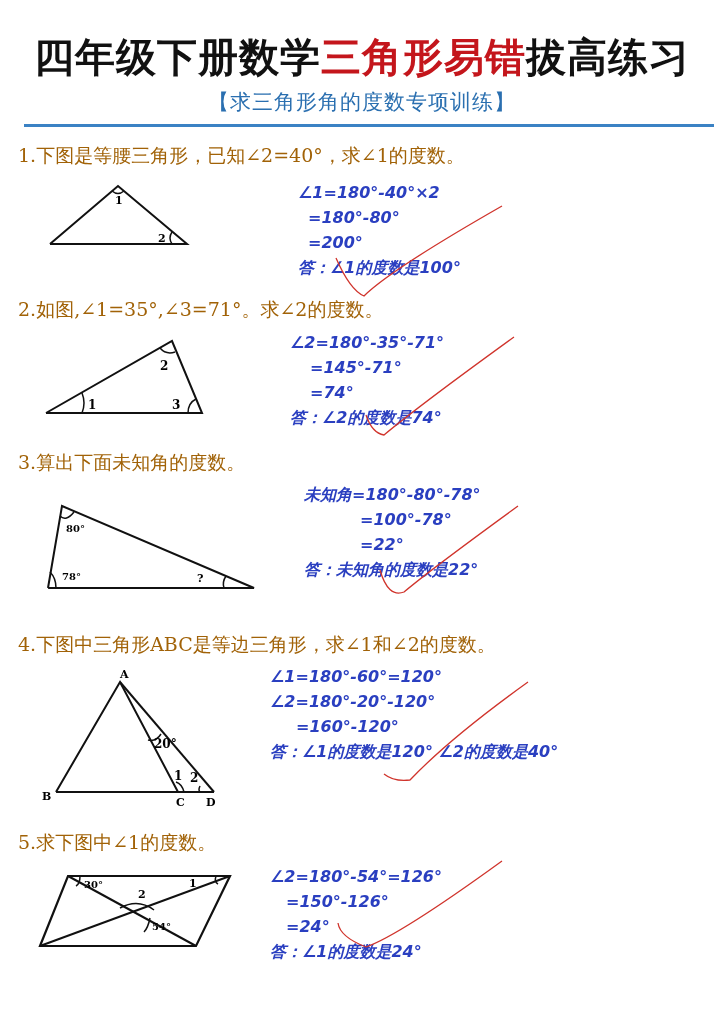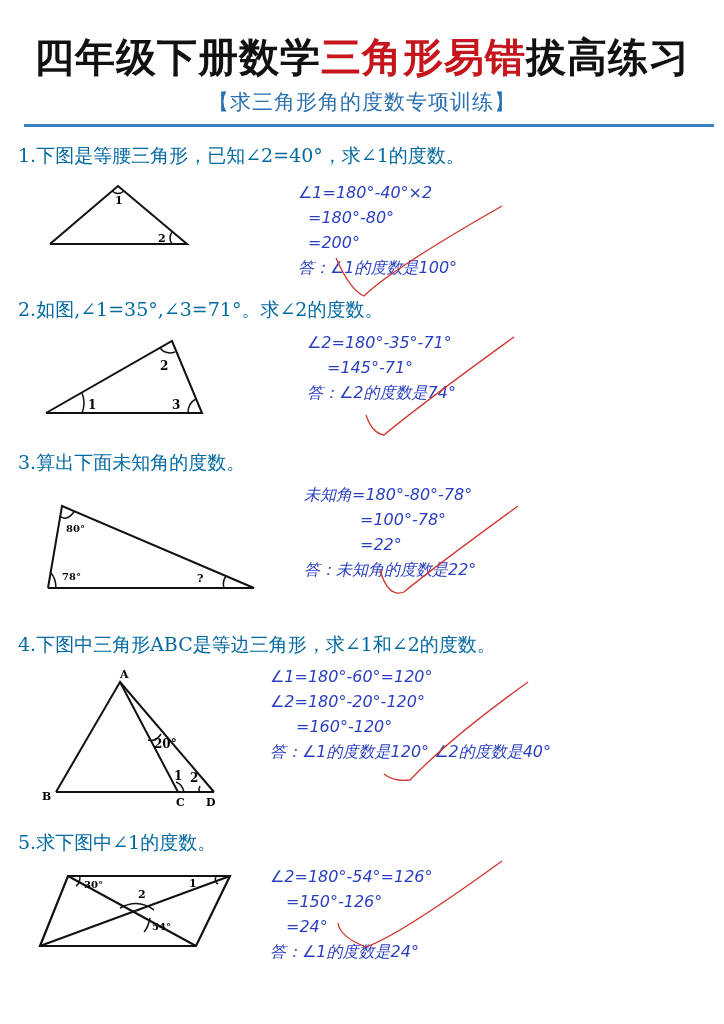--- a/index.html
+++ b/index.html
@@ -1,24 +1,24 @@
 <!DOCTYPE html>
 <html><head>
 <meta charset="utf-8">
 <style>
   html, body { margin:0; padding:0; background:#ffffff; }
   body { width:724px; height:1024px; position:relative; overflow:hidden; font-family:"DejaVu Serif", serif; color:#111; }
   .title { position:absolute; left:0; top:30px; width:724px; text-align:center; font-family:"DejaVu Sans", sans-serif; font-weight:bold; font-size:40px; letter-spacing:1px; color:#111; }
   .title .red { color:#c4161c; }
   .subtitle { position:absolute; left:0; top:88px; width:724px; text-align:center; font-family:"DejaVu Sans", sans-serif; font-size:21px; color:#2a6fb0; letter-spacing:1px; }
   .rule { position:absolute; left:24px; top:124px; width:690px; height:3px; background:#3b82c4; }
-  .q { position:absolute; left:18px; font-size:19px; color:#0369a1; }
+  .q { position:absolute; left:18px; font-size:19px; color:#a16207; }
   .diagram { position:absolute; }
   .sol { position:absolute; font-family:"DejaVu Sans", sans-serif; font-style:italic; font-size:16px; color:#2a3fc0; line-height:25px; }
-  .sol div { white-space:nowrap; }
+  .sol div { white-space:nowrap;font-weight:bold; }
   .check { position:absolute; }
   svg text { font-family:"DejaVu Serif", serif; font-weight:bold; }
 </style>
 </head>
 <body>
 
 <div class="title"><span>四年级下册数学</span><span class="red">三角形易错</span><span>拔高练习</span></div>
 <div class="subtitle">【求三角形角的度数专项训练】</div>
 <div class="rule"></div>
 
@@ -43,23 +43,24 @@
 <div class="q" style="top:297px">2.如图,∠1=35°,∠3=71°。求∠2的度数。</div>
 <svg class="diagram" style="left:38px;top:335px" width="180" height="85">
   <polyline points="8,78 134,6 164,78 8,78" fill="none" stroke="#111" stroke-width="2"></polyline>
   <path d="M44,58 Q48,68 44,78" fill="none" stroke="#111" stroke-width="1.5"></path>
   <path d="M122,13 Q128,20 137,17" fill="none" stroke="#111" stroke-width="1.5"></path>
   <path d="M150,78 Q150,68 158,64" fill="none" stroke="#111" stroke-width="1.5"></path>
   <text x="50" y="74" font-size="12">1</text>
   <text x="122" y="35" font-size="12">2</text>
   <text x="134" y="74" font-size="12">3</text>
 </svg>
-<div class="sol" style="left:307px;top:330px">
+<div class="sol" style="left:290px;top:330px">
   <div>∠2=180°-35°-71°</div>
   <div style="padding-left:20px">=145°-71°</div>
+  <div style="padding-left:20px">=74°</div>
   <div>答：∠2的度数是74°</div>
 </div>
 <svg class="check" style="left:350px;top:335px" width="170" height="105">
   <path d="M16,80 Q22,98 34,100 Q70,70 164,2" fill="none" stroke="#d0342c" stroke-width="1.3"></path>
 </svg>
 
 <div class="q" style="top:450px">3.算出下面未知角的度数。</div>
 <svg class="diagram" style="left:40px;top:500px" width="220" height="95">
   <polyline points="8,88 22,6 214,88 8,88" fill="none" stroke="#111" stroke-width="2"></polyline>
   <path d="M20,16 Q26,22 34,12" fill="none" stroke="#111" stroke-width="1.5"></path>

